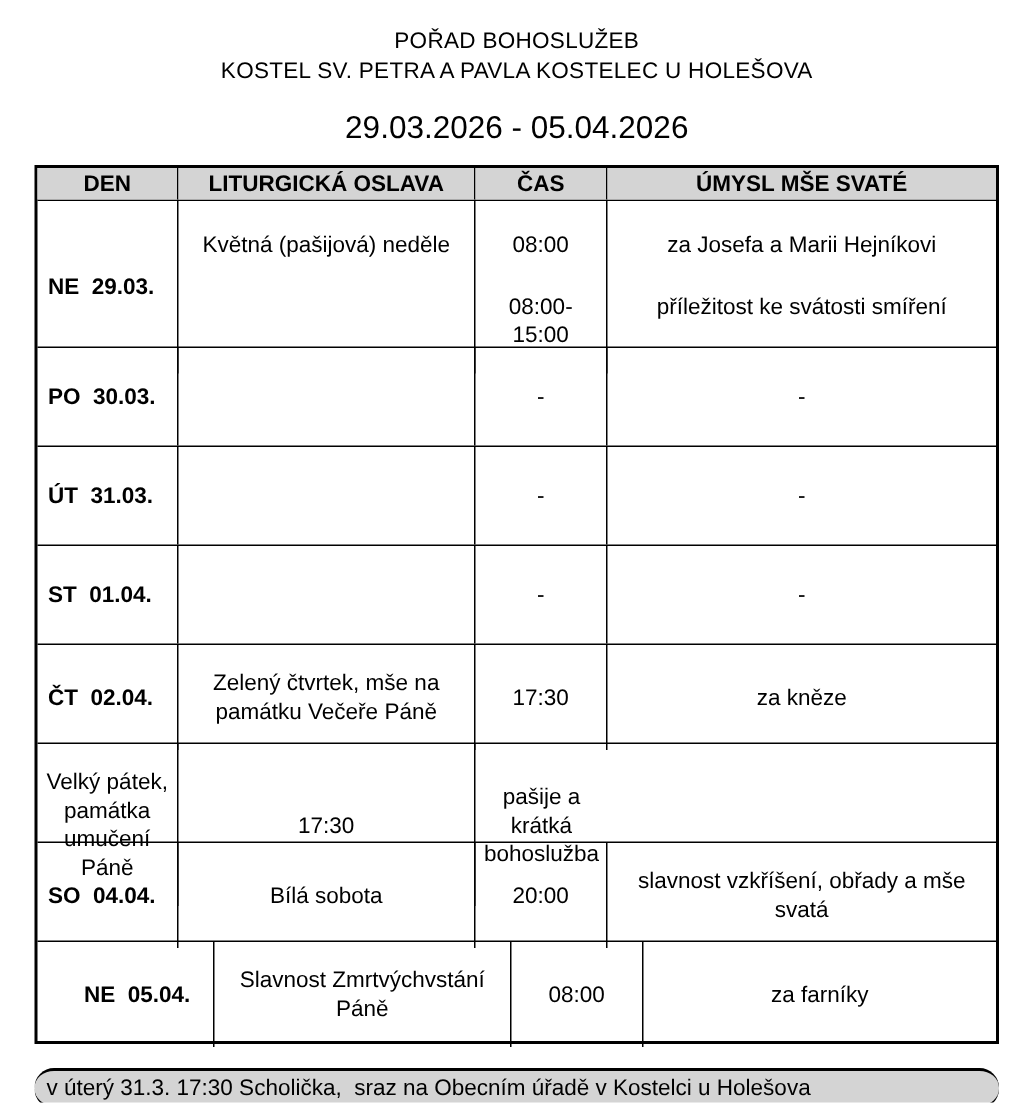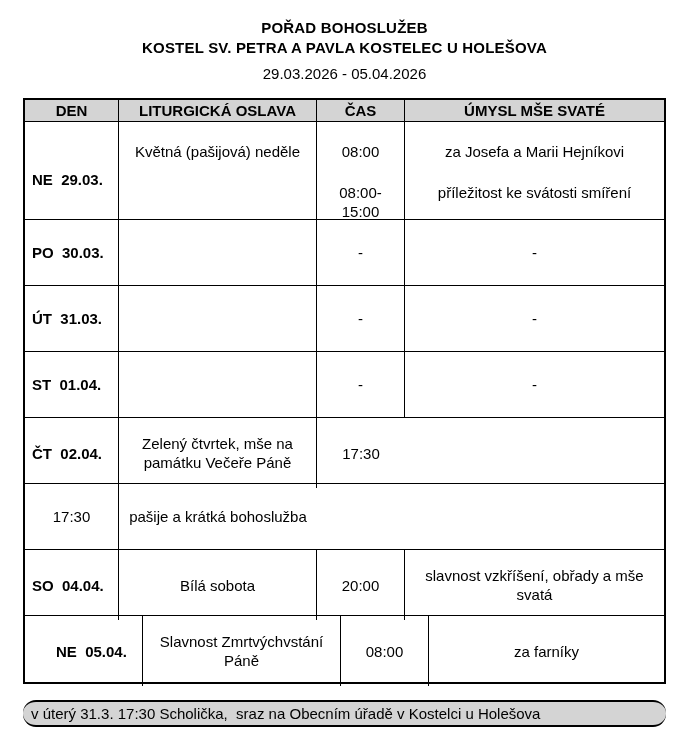--- a/index.html
+++ b/index.html
@@ -13,25 +13,25 @@
     background: #ffffff;
     color: #000000;
     font-family: "Liberation Sans", sans-serif;
   }
   .page { width: 689px; height: 735px; overflow: hidden; }
 
   
   .titles { padding-top: 18px; text-align: center; }
   .title, .subtitle {
     font-size: 15px;
-    font-weight: bold;
+    font-weight: normal;
     line-height: 20px;
     letter-spacing: 0.2px;
   }
-  .daterange { font-size: 15px; line-height: 20px; margin-top: 6px; }
+  .daterange { font-size: 21px; line-height: 20px; margin-top: 18px; }
 
   
   .table {
     margin: 14px 0 0 23px;
     width: 643px;
     border: 2px solid var(--border-color);
   }
   .tr {
     display: grid;
     grid-template-columns: 94px 198px 88px 1fr;
@@ -145,23 +145,25 @@
       <div class="td day">ST  01.04.</div>
       <div class="td"></div>
       <div class="td">-</div>
       <div class="td">-</div>
     </div>
 
     <div class="tr">
       <div class="td day">ČT  02.04.</div>
       <div class="td">Zelený čtvrtek, mše na památku Večeře Páně</div>
       <div class="td">17:30</div>
+      <div class="td">za kněze</div>
     </div>
 
     <div class="tr">
+      <div class="td">Velký pátek, památka umučení Páně</div>
       <div class="td">17:30</div>
       <div class="td">pašije a krátká bohoslužba</div>
     </div>
 
     <div class="tr">
       <div class="td day">SO  04.04.</div>
       <div class="td">Bílá sobota</div>
       <div class="td">20:00</div>
       <div class="td">slavnost vzkříšení, obřady a mše svatá</div>
     </div>

